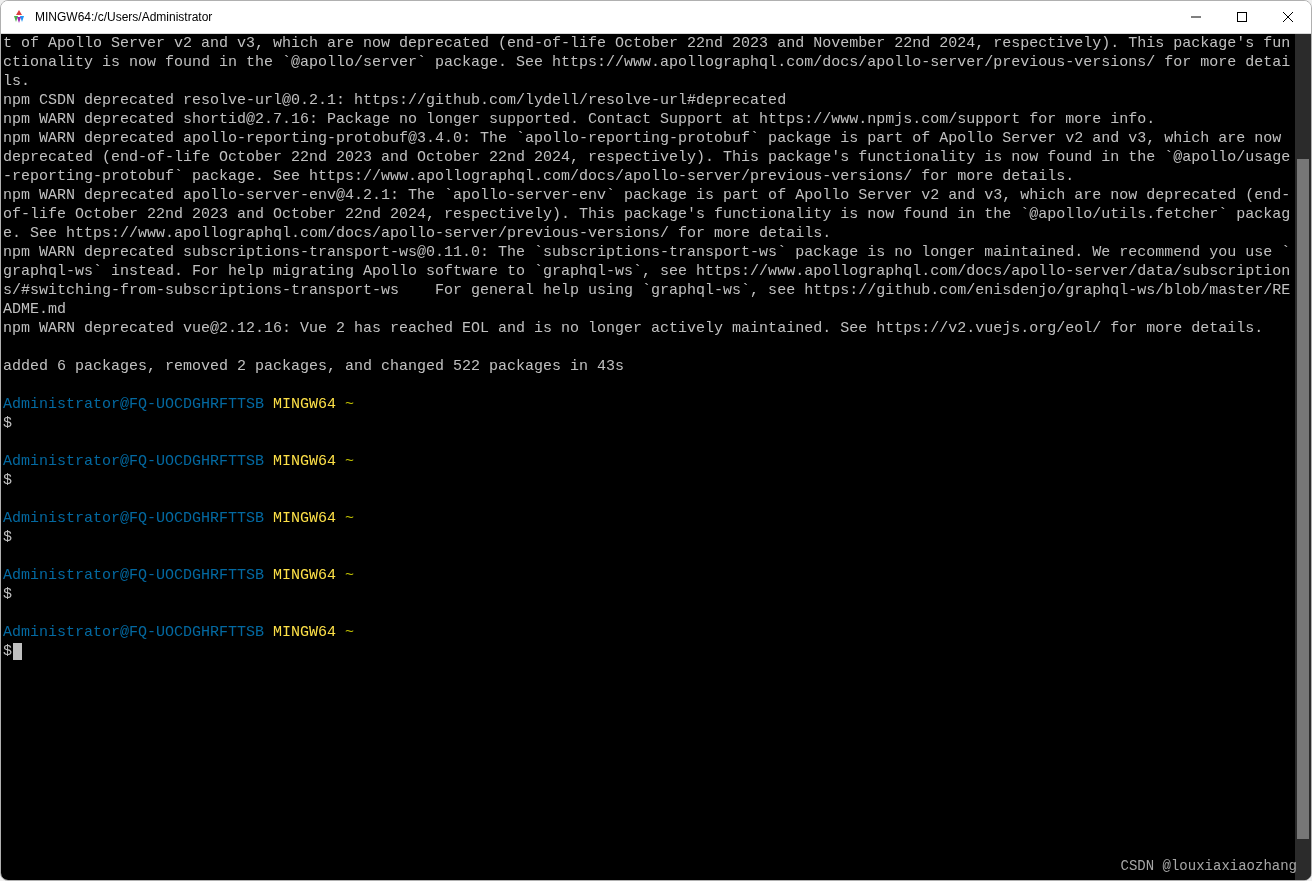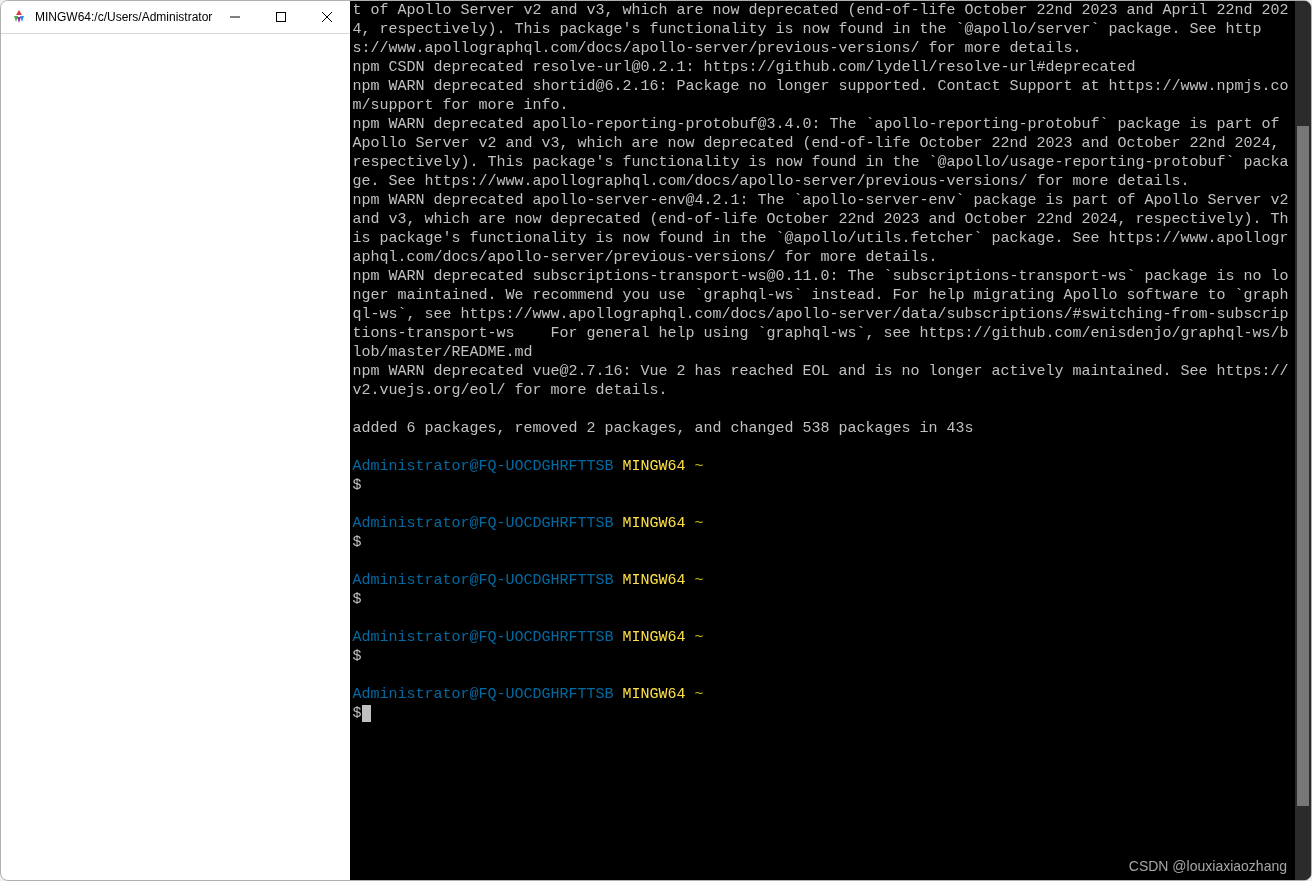--- a/index.html
+++ b/index.html
@@ -1,31 +1,31 @@
 <!DOCTYPE html>
 <html><head>
 <meta charset="utf-8">
 <style>
   html,body{margin:0;padding:0;height:100%;font-family:"Segoe UI",Arial,sans-serif;background:#f0f0f0;overflow:hidden}
-  .window{width:1312px;height:881px;background:#ffffff;border:1px solid #b0b0b0;border-radius:8px;box-sizing:border-box;display:flex;flex-direction:row;position:relative;overflow:hidden}
+  .window{width:1312px;height:881px;background:#ffffff;border:1px solid #b0b0b0;border-radius:8px;box-sizing:border-box;display:flex;flex-direction:column;position:relative;overflow:hidden}
   .titlebar{height:32px;display:flex;align-items:center;background:#ffffff;border-bottom:1px solid #d8d8d8;flex:0 0 auto;user-select:none}
   .titlebar .app-icon{width:16px;height:16px;margin:0 8px 0 10px;display:flex;align-items:center;justify-content:center}
   .titlebar .title-text{font-size:12px;color:#000;flex:0 0 auto}
   .titlebar .spacer{flex:1 1 auto}
   .win-btn{width:46px;height:32px;display:flex;align-items:center;justify-content:center;cursor:pointer}
   .win-btn svg{stroke:#000;stroke-width:1}
   .terminal-wrap{flex:1 1 auto;background:#000000;position:relative;display:flex;min-height:0}
   .terminal{flex:1 1 auto;padding:0 2px 2px 2px;font-family:"Consolas","Courier New",monospace;font-size:15px;line-height:19px;color:#c0c0c0;white-space:pre-wrap;word-break:break-all;overflow:hidden}
   .terminal .white{color:#c0c0c0}
   .terminal .green{color:#0369a1}
   .terminal .purple{color:#fde047}
   .terminal .yellow{color:#c5c500}
   .scrollbar{width:16px;background:#2b2b2b;position:relative;flex:0 0 auto}
   .scroll-thumb{position:absolute;left:2px;right:2px;top:125px;height:680px;background:#777;border-radius:0}
-  .watermark{position:absolute;right:24px;bottom:6px;color:rgba(220,220,220,0.75);font-size:14px;font-family:Liberation Sans, sans-serif;pointer-events:none}
+  .watermark{position:absolute;right:14px;bottom:6px;color:rgba(220,220,220,0.75);font-size:14px;font-family:Liberation Mono, monospace;pointer-events:none}
   .cursor-blk{display:inline-block;width:9px;height:17px;background:#c0c0c0;vertical-align:text-bottom;margin-left:1px}
 </style>
 </head>
 <body>
 
 <div class="window">
 
   <div class="titlebar">
     <span class="app-icon">
       <svg width="16" height="16" viewBox="0 0 16 16">
@@ -49,29 +49,29 @@
     </div>
     <div class="win-btn close">
       <svg width="10" height="10">
           <line x1="0" y1="0" x2="10" y2="10"></line>
           <line x1="10" y1="0" x2="0" y2="10"></line>
         </svg>
     </div>
   </div>
 
   <div class="terminal-wrap">
-    <div class="terminal"><span class="white">t of Apollo Server v2 and v3, which are now deprecated (end-of-life October 22nd 2023 and April 22nd 2024, respectively). This package's functionality is now found in the `@apollo/server` package. See https://www.apollographql.com/docs/apollo-server/previous-versions/ for more details.</span>
+    <div class="terminal"><span class="white">t of Apollo Server v2 and v3, which are now deprecated (end-of-life October 22nd 2023 and November 22nd 2024, respectively). This package's functionality is now found in the `@apollo/server` package. See https://www.apollographql.com/docs/apollo-server/previous-versions/ for more details.</span>
 <span class="white">npm CSDN deprecated resolve-url@0.2.1: https://github.com/lydell/resolve-url#deprecated</span>
-<span class="white">npm WARN deprecated shortid@6.2.16: Package no longer supported. Contact Support at https://www.npmjs.com/support for more info.</span>
+<span class="white">npm WARN deprecated shortid@2.7.16: Package no longer supported. Contact Support at https://www.npmjs.com/support for more info.</span>
 <span class="white">npm WARN deprecated apollo-reporting-protobuf@3.4.0: The `apollo-reporting-protobuf` package is part of Apollo Server v2 and v3, which are now deprecated (end-of-life October 22nd 2023 and October 22nd 2024, respectively). This package's functionality is now found in the `@apollo/usage-reporting-protobuf` package. See https://www.apollographql.com/docs/apollo-server/previous-versions/ for more details.</span>
 <span class="white">npm WARN deprecated apollo-server-env@4.2.1: The `apollo-server-env` package is part of Apollo Server v2 and v3, which are now deprecated (end-of-life October 22nd 2023 and October 22nd 2024, respectively). This package's functionality is now found in the `@apollo/utils.fetcher` package. See https://www.apollographql.com/docs/apollo-server/previous-versions/ for more details.</span>
 <span class="white">npm WARN deprecated subscriptions-transport-ws@0.11.0: The `subscriptions-transport-ws` package is no longer maintained. We recommend you use `graphql-ws` instead. For help migrating Apollo software to `graphql-ws`, see https://www.apollographql.com/docs/apollo-server/data/subscriptions/#switching-from-subscriptions-transport-ws    For general help using `graphql-ws`, see https://github.com/enisdenjo/graphql-ws/blob/master/README.md</span>
-<span class="white">npm WARN deprecated vue@2.7.16: Vue 2 has reached EOL and is no longer actively maintained. See https://v2.vuejs.org/eol/ for more details.</span>
+<span class="white">npm WARN deprecated vue@2.12.16: Vue 2 has reached EOL and is no longer actively maintained. See https://v2.vuejs.org/eol/ for more details.</span>
 
-<span class="white">added 6 packages, removed 2 packages, and changed 538 packages in 43s</span>
+<span class="white">added 6 packages, removed 2 packages, and changed 522 packages in 43s</span>
 
 <span class="green">Administrator@FQ-UOCDGHRFTTSB</span> <span class="purple">MINGW64</span> <span class="yellow">~</span>
 <span class="white">$</span>
 
 <span class="green">Administrator@FQ-UOCDGHRFTTSB</span> <span class="purple">MINGW64</span> <span class="yellow">~</span>
 <span class="white">$</span>
 
 <span class="green">Administrator@FQ-UOCDGHRFTTSB</span> <span class="purple">MINGW64</span> <span class="yellow">~</span>
 <span class="white">$</span>
 

